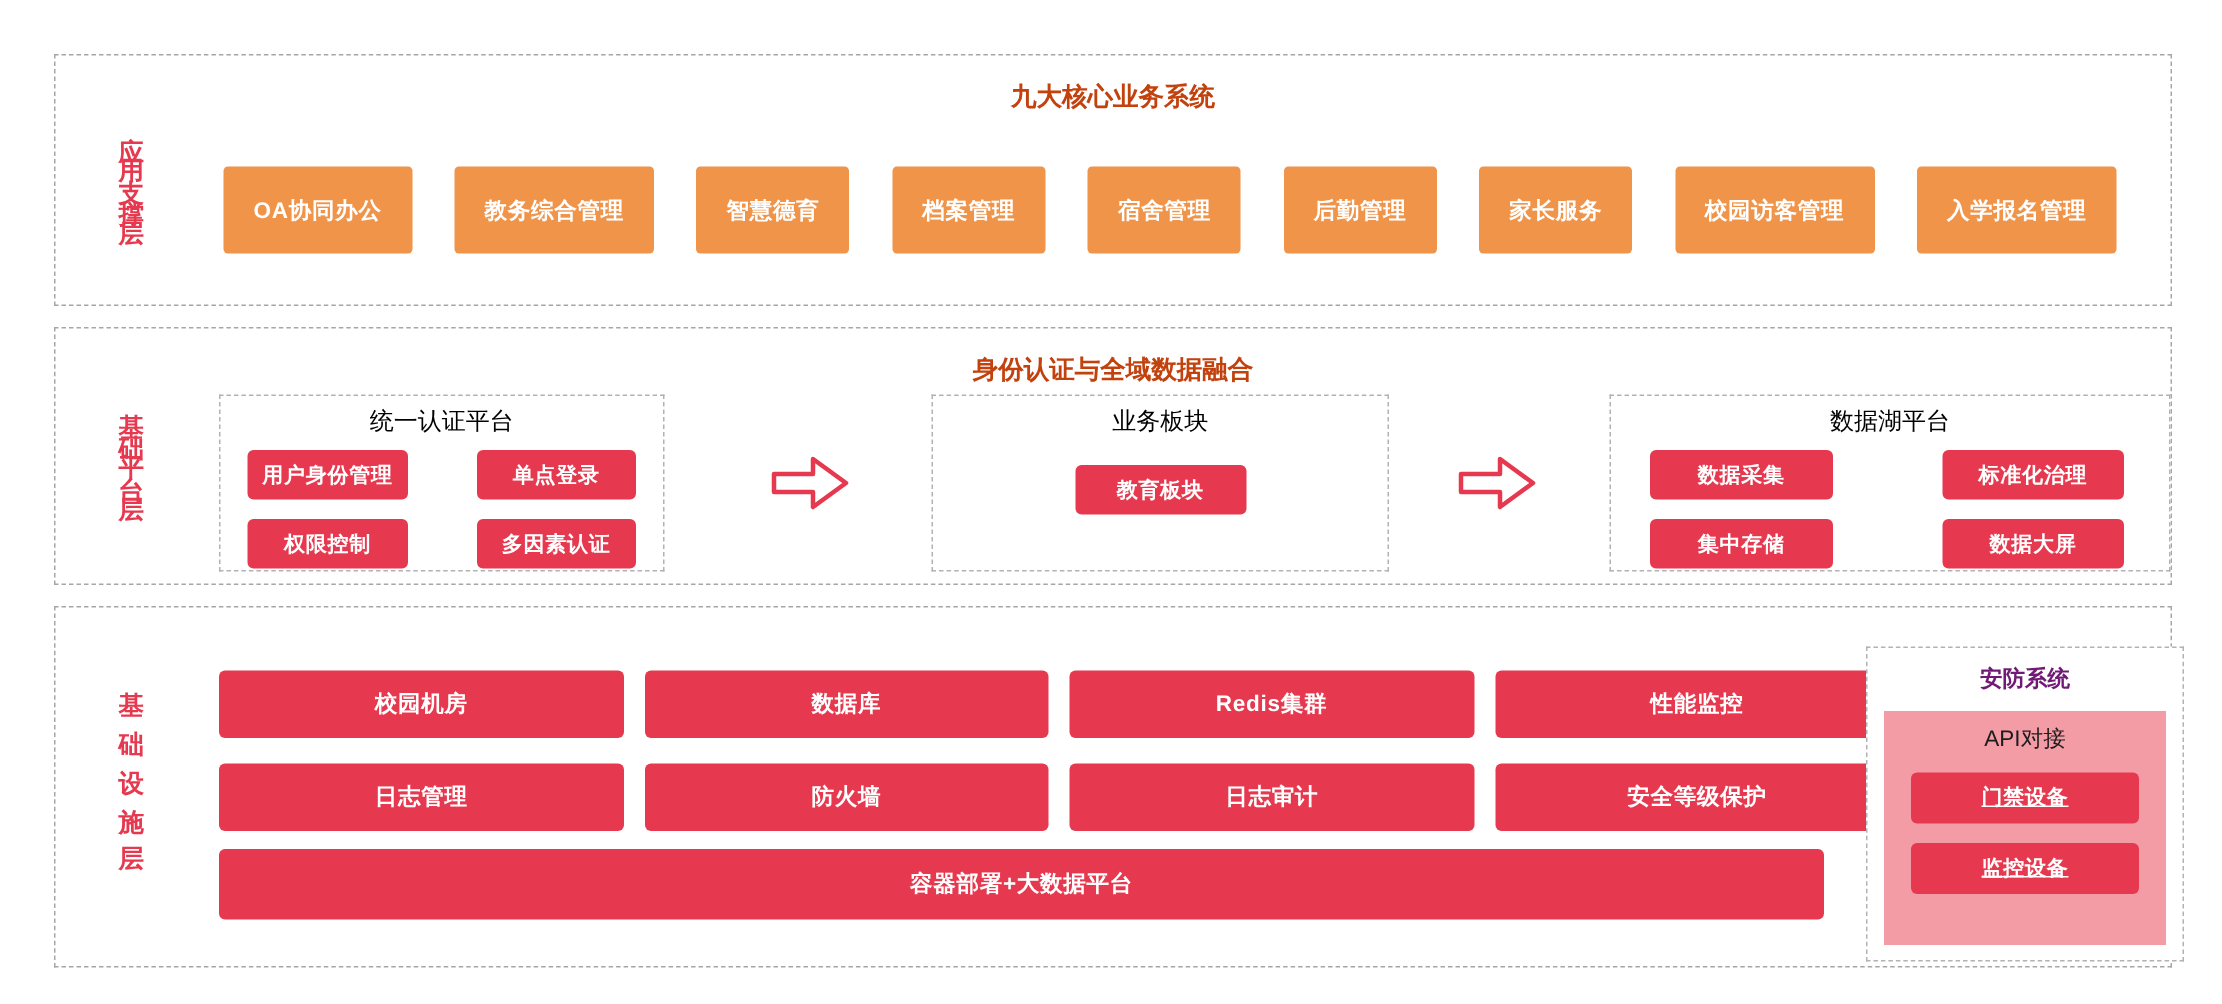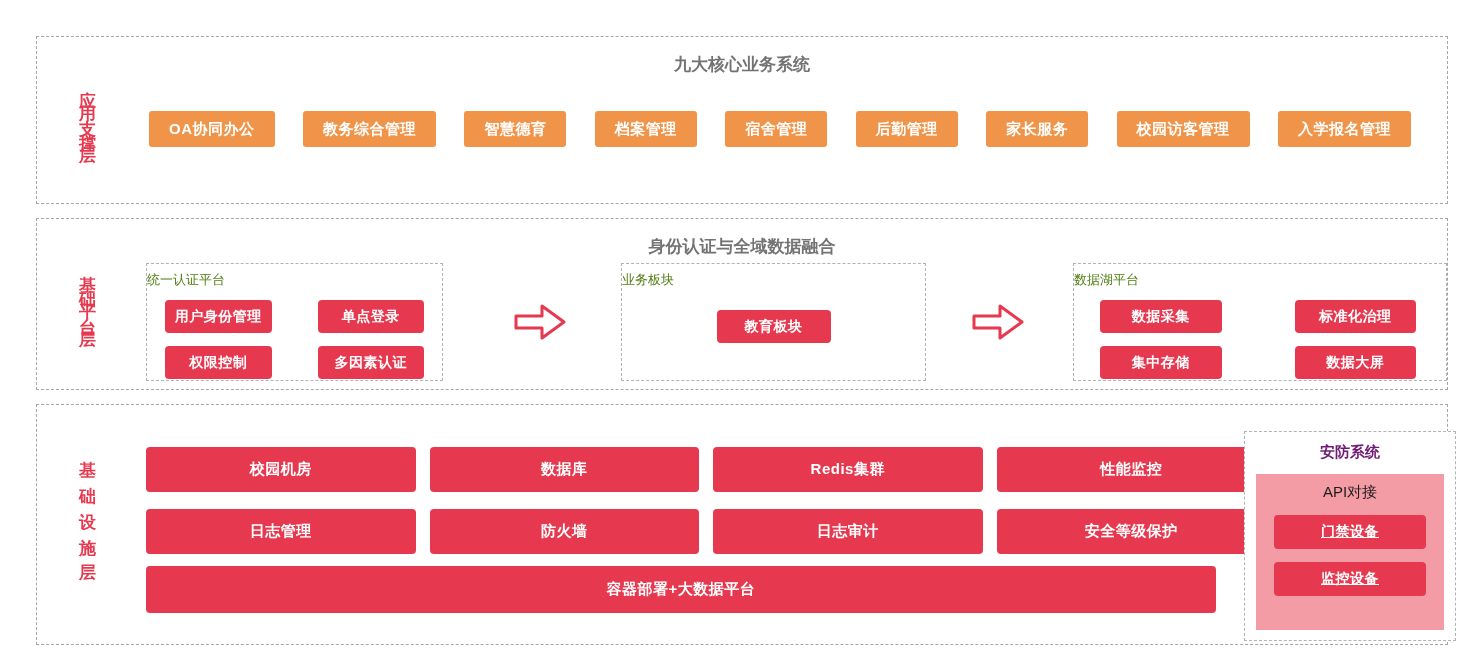--- a/index.html
+++ b/index.html
@@ -27,35 +27,35 @@
     position:absolute;left:42px;top:50%;
     writing-mode:vertical-lr;text-orientation:upright;
     color:var(--red);font-weight:bold;font-size:17px;line-height:1;
     white-space:nowrap;
   }
   .layer1 .vlabel,.layer2 .vlabel{letter-spacing:14px;transform:translateY(calc(-50% - 7px));}
   .layer3 .vlabel{letter-spacing:26px;transform:translateY(calc(-50% - 13px));}
 
   .layer-title{
     position:absolute;left:0;right:0;top:16px;text-align:center;
-    font-size:17px;font-weight:bold;color:#737373;
+    font-size:17px;font-weight:bold;color:#c2410c;
   }
 
   
   .btn{
     display:flex;align-items:center;justify-content:center;
     color:#fff;font-weight:bold;font-size:15px;letter-spacing:.5px;
     border-radius:4px;white-space:nowrap;
   }
   .orange-row{position:absolute;left:112px;right:36px;top:74px;display:flex;justify-content:space-between;}
-  .orange-row .btn{background:var(--orange);height:36px;padding:0 20px;border-radius:3px;}
+  .orange-row .btn{background:var(--orange);height:58px;padding:0 20px;border-radius:3px;}
 
   
   .subbox{position:absolute;top:44px;height:118px;border:1.5px dashed #b2b2b2;background:#fff;}
-  .subbox .subtitle{position:absolute;left:0;right:0;top:7px;font-size:13px;color:#4d7c0f;}
+  .subbox .subtitle{position:absolute;left:0;right:0;top:7px;text-align:center;font-size:16px;color:#000000;}
   .box-auth{left:109px;width:297px;}
   .box-biz{left:584px;width:305px;}
   .box-lake{left:1036px;width:374px;}
   .grid2{position:absolute;top:36px;left:18px;right:18px;display:grid;grid-template-columns:1fr 1fr;column-gap:46px;row-gap:13px;}
   .box-lake .grid2{left:26px;right:30px;column-gap:73px;}
   .grid2 .btn,.btn.sm{background:var(--red);height:33px;font-size:14px;}
   .btn.center-one{position:absolute;left:50%;top:46px;transform:translateX(-50%);width:114px;background:var(--red);height:33px;font-size:14px;}
   .arrow{position:absolute;top:82px;width:54px;height:42px;}
 
   

